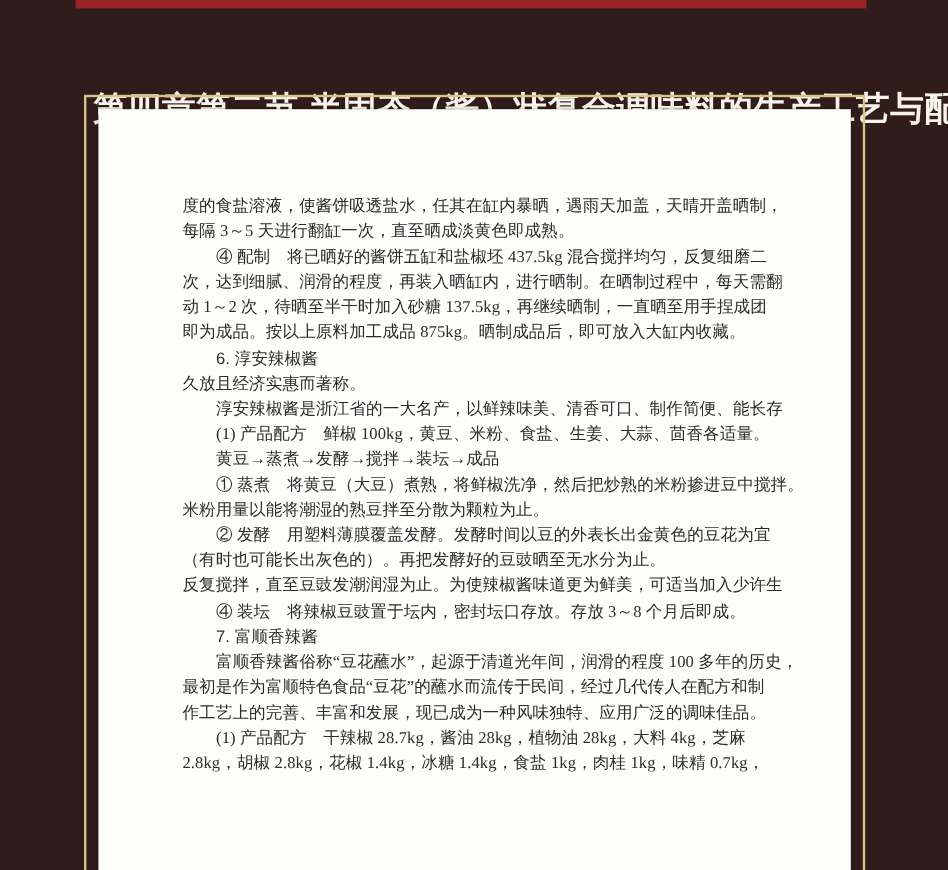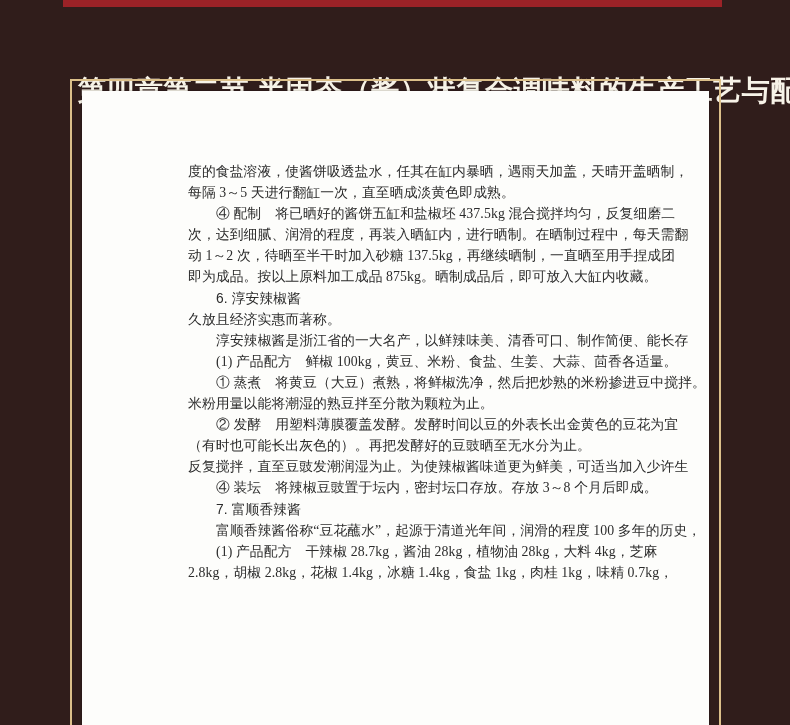--- a/index.html
+++ b/index.html
@@ -47,21 +47,20 @@
   }
   .page-content{
     position:absolute;left:152px;top:161px;width:502px;
     color:var(--text);
   }
   .line{
     line-height:21.1px;
     font-size:13.8px;
     white-space:nowrap;
     letter-spacing:0.1px;
-    margin-left:36px;
   }
   .line.indent{padding-left:28px;}
   .line.heading{
     font-weight:normal;
     font-family:"Liberation Sans", sans-serif;
   }
 </style>
 </head>
 <body>
 
@@ -77,23 +76,26 @@
     <div class="line">度的食盐溶液，使酱饼吸透盐水，任其在缸内暴晒，遇雨天加盖，天晴开盖晒制，</div>
     <div class="line">每隔 3～5 天进行翻缸一次，直至晒成淡黄色即成熟。</div>
     <div class="line indent">④ 配制　将已晒好的酱饼五缸和盐椒坯 437.5kg 混合搅拌均匀，反复细磨二</div>
     <div class="line">次，达到细腻、润滑的程度，再装入晒缸内，进行晒制。在晒制过程中，每天需翻</div>
     <div class="line">动 1～2 次，待晒至半干时加入砂糖 137.5kg，再继续晒制，一直晒至用手捏成团</div>
     <div class="line">即为成品。按以上原料加工成品 875kg。晒制成品后，即可放入大缸内收藏。</div>
     <div class="line indent heading">6. 淳安辣椒酱</div>
     <div class="line">久放且经济实惠而著称。</div>
     <div class="line indent">淳安辣椒酱是浙江省的一大名产，以鲜辣味美、清香可口、制作简便、能长存</div>
     <div class="line indent">(1) 产品配方　鲜椒 100kg，黄豆、米粉、食盐、生姜、大蒜、茴香各适量。</div>
+    <div class="line indent">黄豆→蒸煮→发酵→搅拌→装坛→成品</div>
     <div class="line indent">① 蒸煮　将黄豆（大豆）煮熟，将鲜椒洗净，然后把炒熟的米粉掺进豆中搅拌。</div>
     <div class="line">米粉用量以能将潮湿的熟豆拌至分散为颗粒为止。</div>
     <div class="line indent">② 发酵　用塑料薄膜覆盖发酵。发酵时间以豆的外表长出金黄色的豆花为宜</div>
     <div class="line">（有时也可能长出灰色的）。再把发酵好的豆豉晒至无水分为止。</div>
     <div class="line">反复搅拌，直至豆豉发潮润湿为止。为使辣椒酱味道更为鲜美，可适当加入少许生</div>
     <div class="line indent">④ 装坛　将辣椒豆豉置于坛内，密封坛口存放。存放 3～8 个月后即成。</div>
     <div class="line indent heading">7. 富顺香辣酱</div>
     <div class="line indent">富顺香辣酱俗称“豆花蘸水”，起源于清道光年间，润滑的程度 100 多年的历史，</div>
+    <div class="line">最初是作为富顺特色食品“豆花”的蘸水而流传于民间，经过几代传人在配方和制</div>
+    <div class="line">作工艺上的完善、丰富和发展，现已成为一种风味独特、应用广泛的调味佳品。</div>
     <div class="line indent">(1) 产品配方　干辣椒 28.7kg，酱油 28kg，植物油 28kg，大料 4kg，芝麻</div>
     <div class="line">2.8kg，胡椒 2.8kg，花椒 1.4kg，冰糖 1.4kg，食盐 1kg，肉桂 1kg，味精 0.7kg，</div>
   </div>
 
 </body></html>

